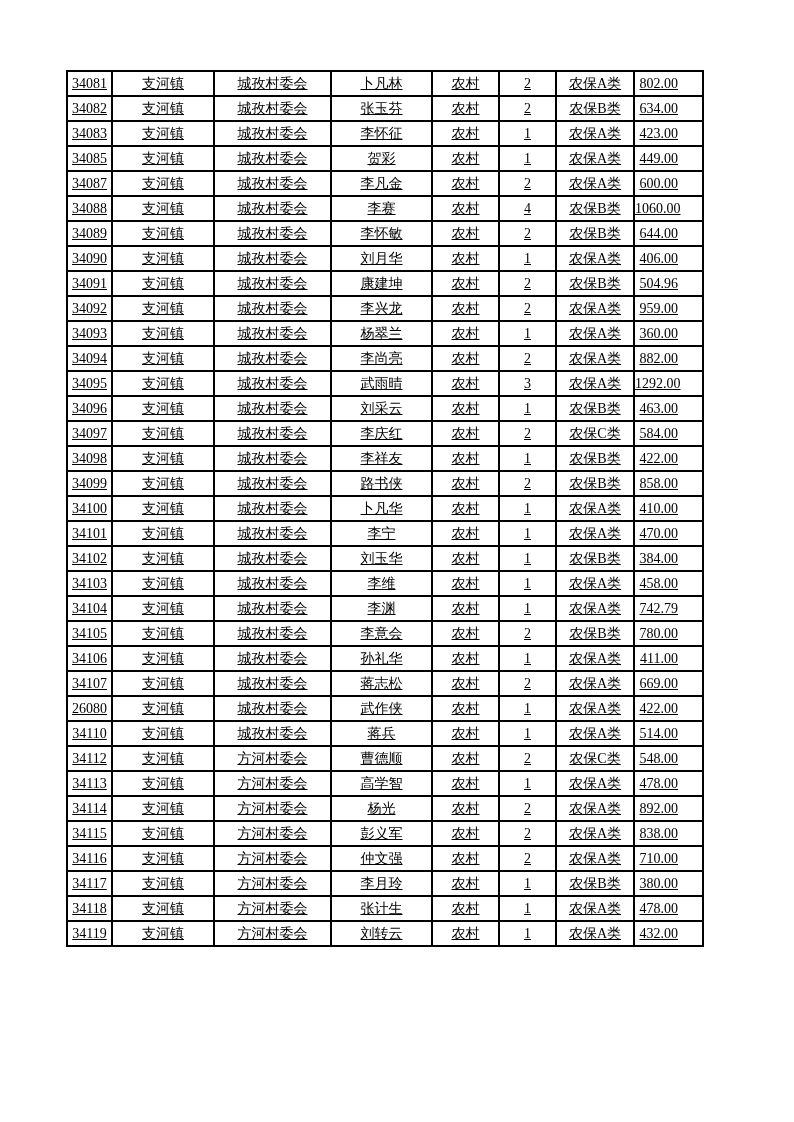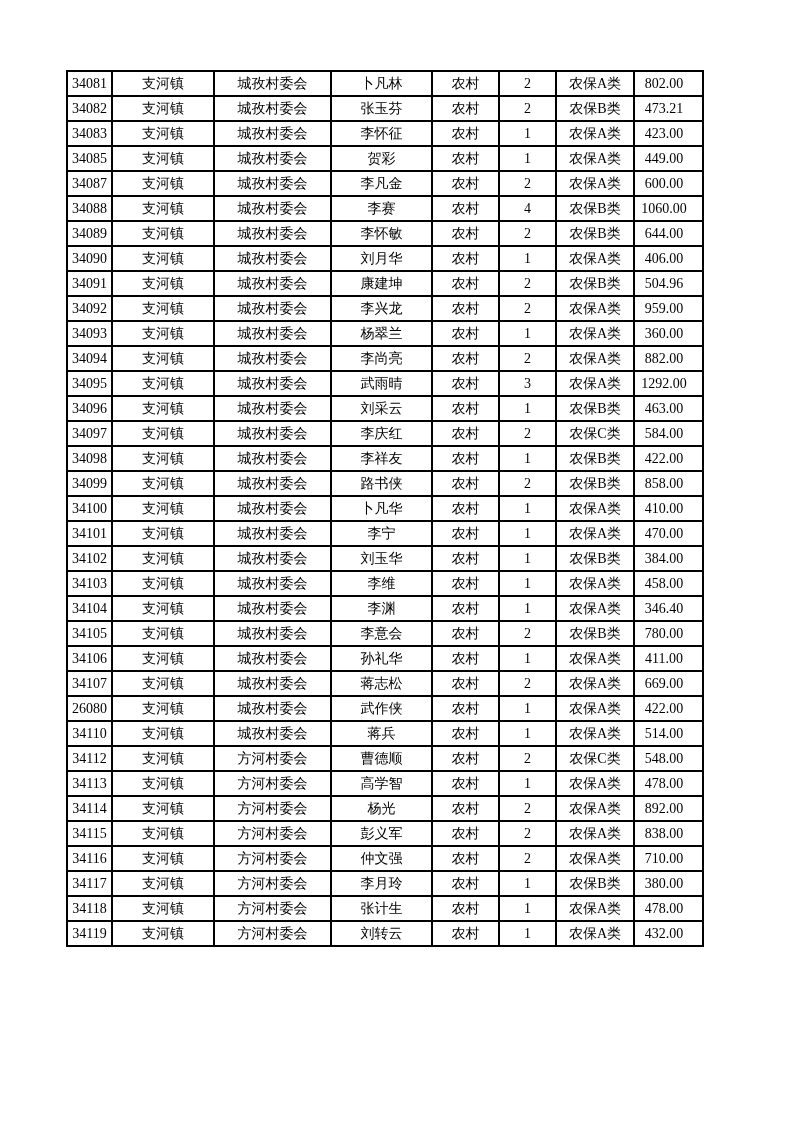--- a/index.html
+++ b/index.html
@@ -22,36 +22,37 @@
     background: #ffffff;
     overflow: hidden;
   }
   table.data-table {
     position: absolute;
     left: 66px;
     top: 70px;
     border-collapse: collapse;
     table-layout: fixed;
     width: 636px;
+    text-decoration: underline;
   }
   table.data-table td {
     border: 2px solid #000000;
     height: 23px;
     padding: 0;
     font-size: 14px;
     line-height: 23px;
     text-align: center;
     white-space: nowrap;
     overflow: hidden;
     font-family: "Liberation Serif", "DejaVu Serif", serif;
     color: #000000;
   }
   table.data-table td.col-amount {
-    text-align: center;
-    padding-right: 9px;
+    text-align: right;
+    padding-right: 24px;
   }
   col.c0 { width: 45px; }
   col.c1 { width: 102px; }
   col.c2 { width: 117px; }
   col.c3 { width: 101px; }
   col.c4 { width: 67px; }
   col.c5 { width: 57px; }
   col.c6 { width: 78px; }
   col.c7 { width: 69px; }
 </style>
@@ -82,21 +83,21 @@
           <td class="col-amount">802.00</td>
         </tr>
         <tr>
           <td class="col-id">34082</td>
           <td class="col-town">支河镇</td>
           <td class="col-village">城孜村委会</td>
           <td class="col-name">张玉芬</td>
           <td class="col-residence">农村</td>
           <td class="col-count">2</td>
           <td class="col-category">农保B类</td>
-          <td class="col-amount">473.21</td>
+          <td class="col-amount">634.00</td>
         </tr>
         <tr>
           <td class="col-id">34083</td>
           <td class="col-town">支河镇</td>
           <td class="col-village">城孜村委会</td>
           <td class="col-name">李怀征</td>
           <td class="col-residence">农村</td>
           <td class="col-count">1</td>
           <td class="col-category">农保A类</td>
           <td class="col-amount">423.00</td>
@@ -282,21 +283,21 @@
           <td class="col-amount">458.00</td>
         </tr>
         <tr>
           <td class="col-id">34104</td>
           <td class="col-town">支河镇</td>
           <td class="col-village">城孜村委会</td>
           <td class="col-name">李渊</td>
           <td class="col-residence">农村</td>
           <td class="col-count">1</td>
           <td class="col-category">农保A类</td>
-          <td class="col-amount">346.40</td>
+          <td class="col-amount">742.79</td>
         </tr>
         <tr>
           <td class="col-id">34105</td>
           <td class="col-town">支河镇</td>
           <td class="col-village">城孜村委会</td>
           <td class="col-name">李意会</td>
           <td class="col-residence">农村</td>
           <td class="col-count">2</td>
           <td class="col-category">农保B类</td>
           <td class="col-amount">780.00</td>

